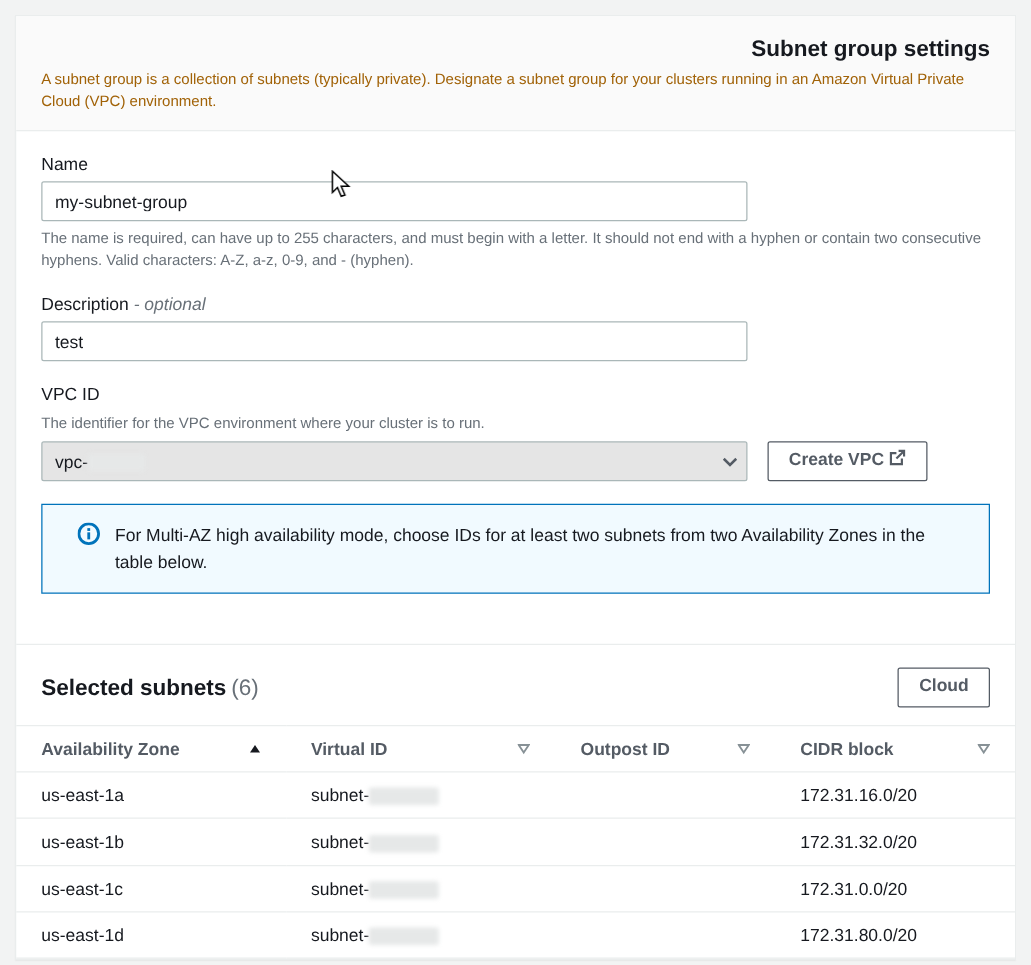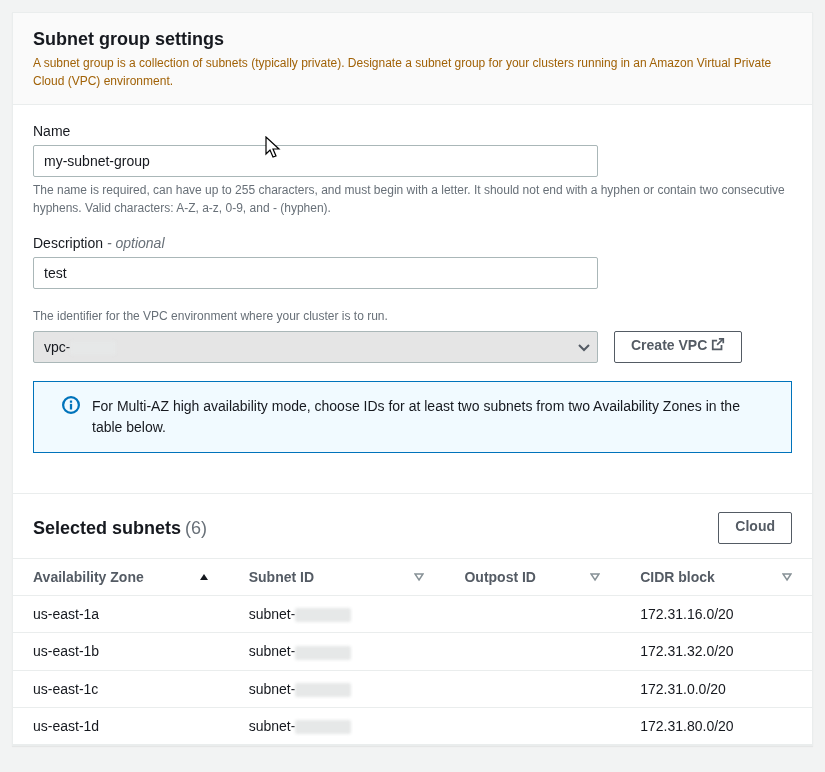--- a/index.html
+++ b/index.html
@@ -19,20 +19,21 @@
   .panel-header {
     padding: 16px 20px 14px;
     border-bottom: 1px solid #eaeded;
     background:#fafafa;
   }
   .panel-title {
     font-size: 18px;
     font-weight: 700;
     margin: 0 0 4px;
     color:#16191f;
+    text-align:right;
   }
   .panel-desc {
     font-size: 12px;
     color: #a16207;
     line-height: 1.5;
     margin:0;
   }
   .panel-body { padding: 18px 20px 20px; }
 
   .form-group { margin-bottom: 18px; }
@@ -191,20 +192,21 @@
     </div>
 
     <div class="form-group">
       <div class="label-row">
         <span>Description</span><span class="label-optional"> - optional</span>
       </div>
       <input class="text" type="text" value="test" style="">
     </div>
 
     <div class="form-group">
+      <div class="label-row">VPC ID</div>
       <div class="help" style="margin-top:0;margin-bottom:6px;">The identifier for the VPC environment where your cluster is to run.</div>
       <div class="vpc-row">
         <div class="select">
           <div class="select-box">
             <span><span>vpc-</span><span class="redact redact-sm"></span></span>
           </div>
           <span class="select-caret">
             <svg width="12" height="8" viewBox="0 0 12 8">
                 <path d="M1 1 L6 6 L11 1" stroke="#545b64" stroke-width="2" fill="none"></path>
               </svg>
@@ -251,21 +253,21 @@
         <tr>
           <th style="width:27%;">
             <span>Availability Zone</span>
             <span class="sort-icon col-sort-right">
               <svg width="10" height="10" viewBox="0 0 10 10">
                   <path d="M5 2 L9 8 L1 8 Z" fill="#16191f"></path>
                 </svg>
             </span>
           </th>
           <th style="width:27%;">
-            <span>Subnet ID</span>
+            <span>Virtual ID</span>
             <span class="sort-icon col-sort-right">
               <svg width="10" height="10" viewBox="0 0 10 10">
                   <path d="M5 8 L9 2 L1 2 Z" fill="none" stroke="#879196" stroke-width="1.5"></path>
                 </svg>
             </span>
           </th>
           <th style="width:22%;">
             <span>Outpost ID</span>
             <span class="sort-icon col-sort-right">
               <svg width="10" height="10" viewBox="0 0 10 10">

